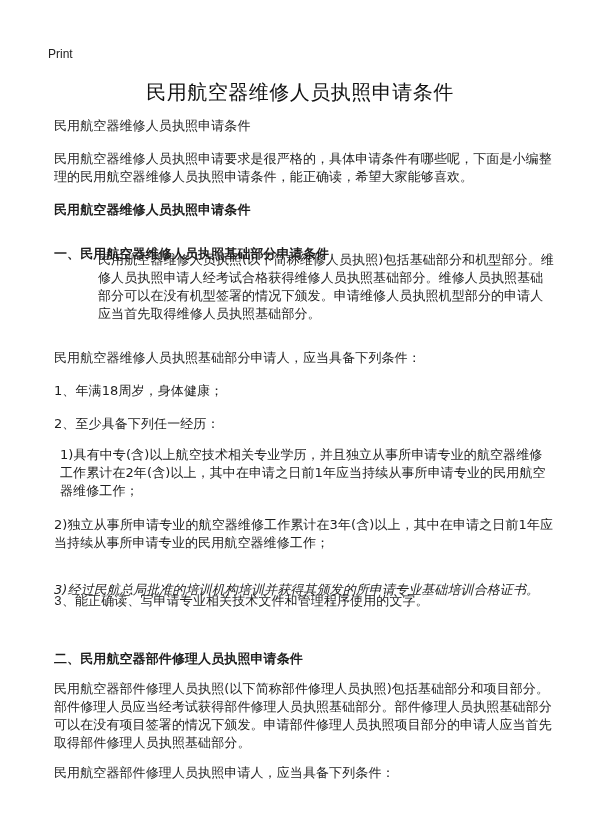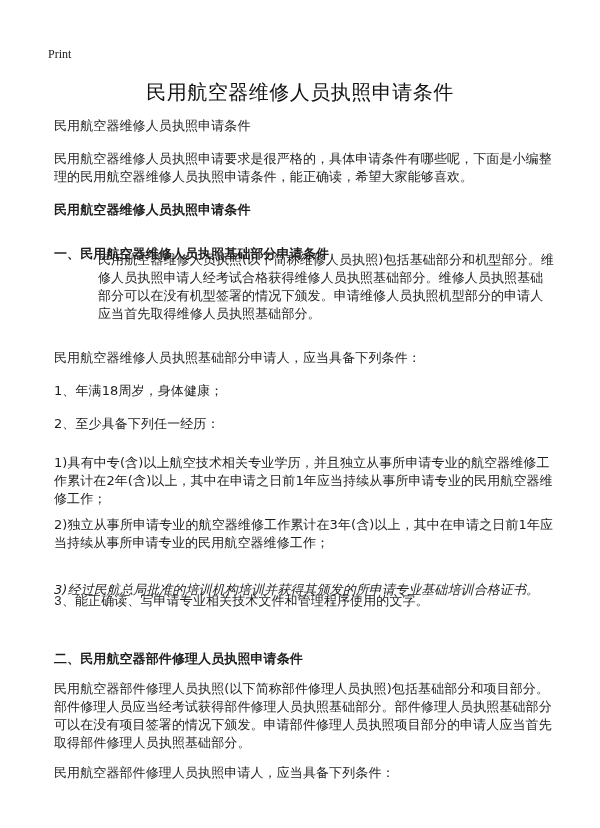--- a/index.html
+++ b/index.html
@@ -4,21 +4,21 @@
 <style>
   html, body { margin: 0; padding: 0; background: #ffffff; }
   body {
     width: 600px; height: 828px; overflow: hidden; position: relative;
     font-family: "DejaVu Sans", "Liberation Sans", sans-serif;
     color: #1a1a1a;
   }
   .page { position: absolute; left: 0; top: 0; width: 600px; height: 828px; }
   .print-label {
     position: absolute; left: 48px; top: 47px;
-    font-family: Liberation Serif, serif;
+    font-family: Liberation Sans, sans-serif;
     font-size: 12px; color: #222;
   }
   .doc-title {
     position: absolute; left: 0; width: 600px; top: 79px;
     text-align: center; font-size: 20px; color: #111; letter-spacing: 0.5px;
   }
   .content { position: absolute; left: 54px; top: 117px; width: 500px; }
   .p {
     font-size: 13px; line-height: 18px; margin: 0; color: #1e1e1e;
     letter-spacing: 0.1px;
@@ -34,21 +34,21 @@
 
   <div class="content">
     <p class="p" style="position:absolute;top:0;">民用航空器维修人员执照申请条件</p>
     <p class="p" style="position:absolute;top:33px;">民用航空器维修人员执照申请要求是很严格的，具体申请条件有哪些呢，下面是小编整理的民用航空器维修人员执照申请条件，能正确读，希望大家能够喜欢。</p>
     <p class="p b" style="position:absolute;top:84px;">民用航空器维修人员执照申请条件</p>
     <p class="p b" style="position:absolute;top:117px;margin-top:11px;">一、民用航空器维修人员执照基础部分申请条件</p>
     <p class="p" style="position:absolute;top:134px;margin-left:44px;">民用航空器维修人员执照(以下简称维修人员执照)包括基础部分和机型部分。维修人员执照申请人经考试合格获得维修人员执照基础部分。维修人员执照基础部分可以在没有机型签署的情况下颁发。申请维修人员执照机型部分的申请人应当首先取得维修人员执照基础部分。</p>
     <p class="p" style="position:absolute;top:232px;">民用航空器维修人员执照基础部分申请人，应当具备下列条件：</p>
     <p class="p" style="position:absolute;top:265px;">1、年满18周岁，身体健康；</p>
     <p class="p" style="position:absolute;top:298px;">2、至少具备下列任一经历：</p>
-    <p class="p" style="position:absolute;top:337px;">1)具有中专(含)以上航空技术相关专业学历，并且独立从事所申请专业的航空器维修工作累计在2年(含)以上，其中在申请之日前1年应当持续从事所申请专业的民用航空器维修工作；</p>
+    <p class="p" style="position:absolute;top:329px;margin-left:6px;">1)具有中专(含)以上航空技术相关专业学历，并且独立从事所申请专业的航空器维修工作累计在2年(含)以上，其中在申请之日前1年应当持续从事所申请专业的民用航空器维修工作；</p>
     <p class="p" style="position:absolute;top:399px;">2)独立从事所申请专业的航空器维修工作累计在3年(含)以上，其中在申请之日前1年应当持续从事所申请专业的民用航空器维修工作；</p>
     <p class="p" style="position:absolute;top:464px;font-style:italic;">3)经过民航总局批准的培训机构培训并获得其颁发的所申请专业基础培训合格证书。</p>
     <p class="p" style="position:absolute;top:476px;font-family:Liberation Mono, monospace;">3、能正确读、写申请专业相关技术文件和管理程序使用的文字。</p>
     <p class="p b" style="position:absolute;top:533px;text-align:center;">二、民用航空器部件修理人员执照申请条件</p>
     <p class="p" style="position:absolute;top:563px;">民用航空器部件修理人员执照(以下简称部件修理人员执照)包括基础部分和项目部分。部件修理人员应当经考试获得部件修理人员执照基础部分。部件修理人员执照基础部分可以在没有项目签署的情况下颁发。申请部件修理人员执照项目部分的申请人应当首先取得部件修理人员执照基础部分。</p>
     <p class="p" style="position:absolute;top:647px;">民用航空器部件修理人员执照申请人，应当具备下列条件：</p>
   </div>
 </div>
 
 </body></html>

